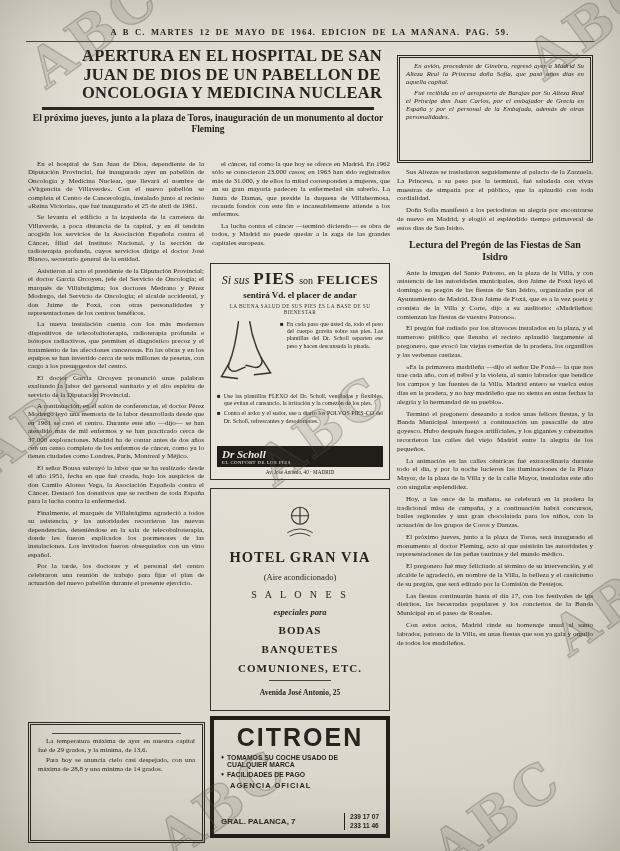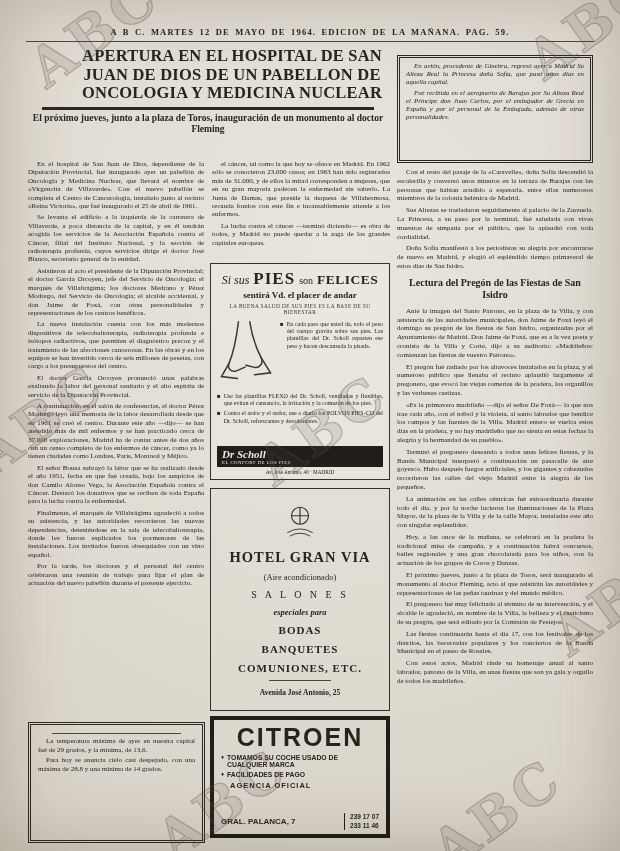--- a/index.html
+++ b/index.html
@@ -239,21 +239,20 @@
     <p>La temperatura máxima de ayer en nuestra capital fué de 29 grados, y la mínima, de 13,6.</p>
     <p>Para hoy se anuncia cielo casi despejado, con una máxima de 28,8 y una mínima de 14 grados.</p>
   </div>
 
   <div class="right-box">
     <p class="ital">En avión, procedente de Ginebra, regresó ayer a Madrid Su Alteza Real la Princesa doña Sofía, que pasó unos días en aquella capital.</p>
     <p class="ital">Fué recibida en el aeropuerto de Barajas por Su Alteza Real el Príncipe don Juan Carlos, por el embajador de Grecia en España y por el personal de la Embajada, además de otras personalidades.</p>
   </div>
 
   <div class="right-flow">
-    <p class="bp">Con el resto del pasaje de la «Caravelle», doña Sofía descendió la escalerilla y conversó unos minutos en la terraza de Barajas con las personas que habían acudido a esperarla, entre ellas numerosos miembros de la colonia helénica de Madrid.</p>
     <p class="bp">Sus Altezas se trasladaron seguidamente al palacio de la Zarzuela. La Princesa, a su paso por la terminal, fué saludada con vivas muestras de simpatía por el público, que la aplaudió con toda cordialidad.</p>
     <p class="bp">Doña Sofía manifestó a los periodistas su alegría por encontrarse de nuevo en Madrid, y elogió el espléndido tiempo primaveral de estos días de San Isidro.</p>
     <h3 class="sec-head">Lectura del Pregón de las Fiestas de San Isidro</h3>
     <p class="bp">Ante la imagen del Santo Patrono, en la plaza de la Villa, y con asistencia de las autoridades municipales, don Jaime de Foxá leyó el domingo su pregón de las fiestas de San Isidro, organizadas por el Ayuntamiento de Madrid. Don Jaime de Foxá, que es a la vez poeta y cronista de la Villa y Corte, dijo a su auditorio: «Madrileños: comienzan las fiestas de vuestro Patrono».</p>
     <p class="bp">El pregón fué radiado por los altavoces instalados en la plaza, y el numeroso público que llenaba el recinto aplaudió largamente al pregonero, que evocó las viejas romerías de la pradera, los organillos y las verbenas castizas.</p>
     <p class="bp">«Es la primavera madrileña —dijo el señor De Foxá— la que nos trae cada año, con el trébol y la violeta, al santo labrador que bendice los campos y las fuentes de la Villa. Madrid entero se vuelca estos días en la pradera, y no hay madrileño que no sienta en estas fechas la alegría y la hermandad de su pueblo».</p>
     <p class="bp">Terminó el pregonero deseando a todos unas felices fiestas, y la Banda Municipal interpretó a continuación un pasacalle de aire goyesco. Hubo después fuegos artificiales, y los gigantes y cabezudos recorrieron las calles del viejo Madrid entre la alegría de los pequeños.</p>
     <p class="bp">La animación en las calles céntricas fué extraordinaria durante todo el día, y por la noche lucieron las iluminaciones de la Plaza Mayor, de la plaza de la Villa y de la calle Mayor, instaladas este año con singular esplendidez.</p>
     <p class="bp">Hoy, a las once de la mañana, se celebrará en la pradera la tradicional misa de campaña, y a continuación habrá concursos, bailes regionales y una gran chocolatada para los niños, con la actuación de los grupos de Coros y Danzas.</p>
     <p class="bp">El próximo jueves, junto a la plaza de Toros, será inaugurado el monumento al doctor Fleming, acto al que asistirán las autoridades y representaciones de las peñas taurinas y del mundo médico.</p>

